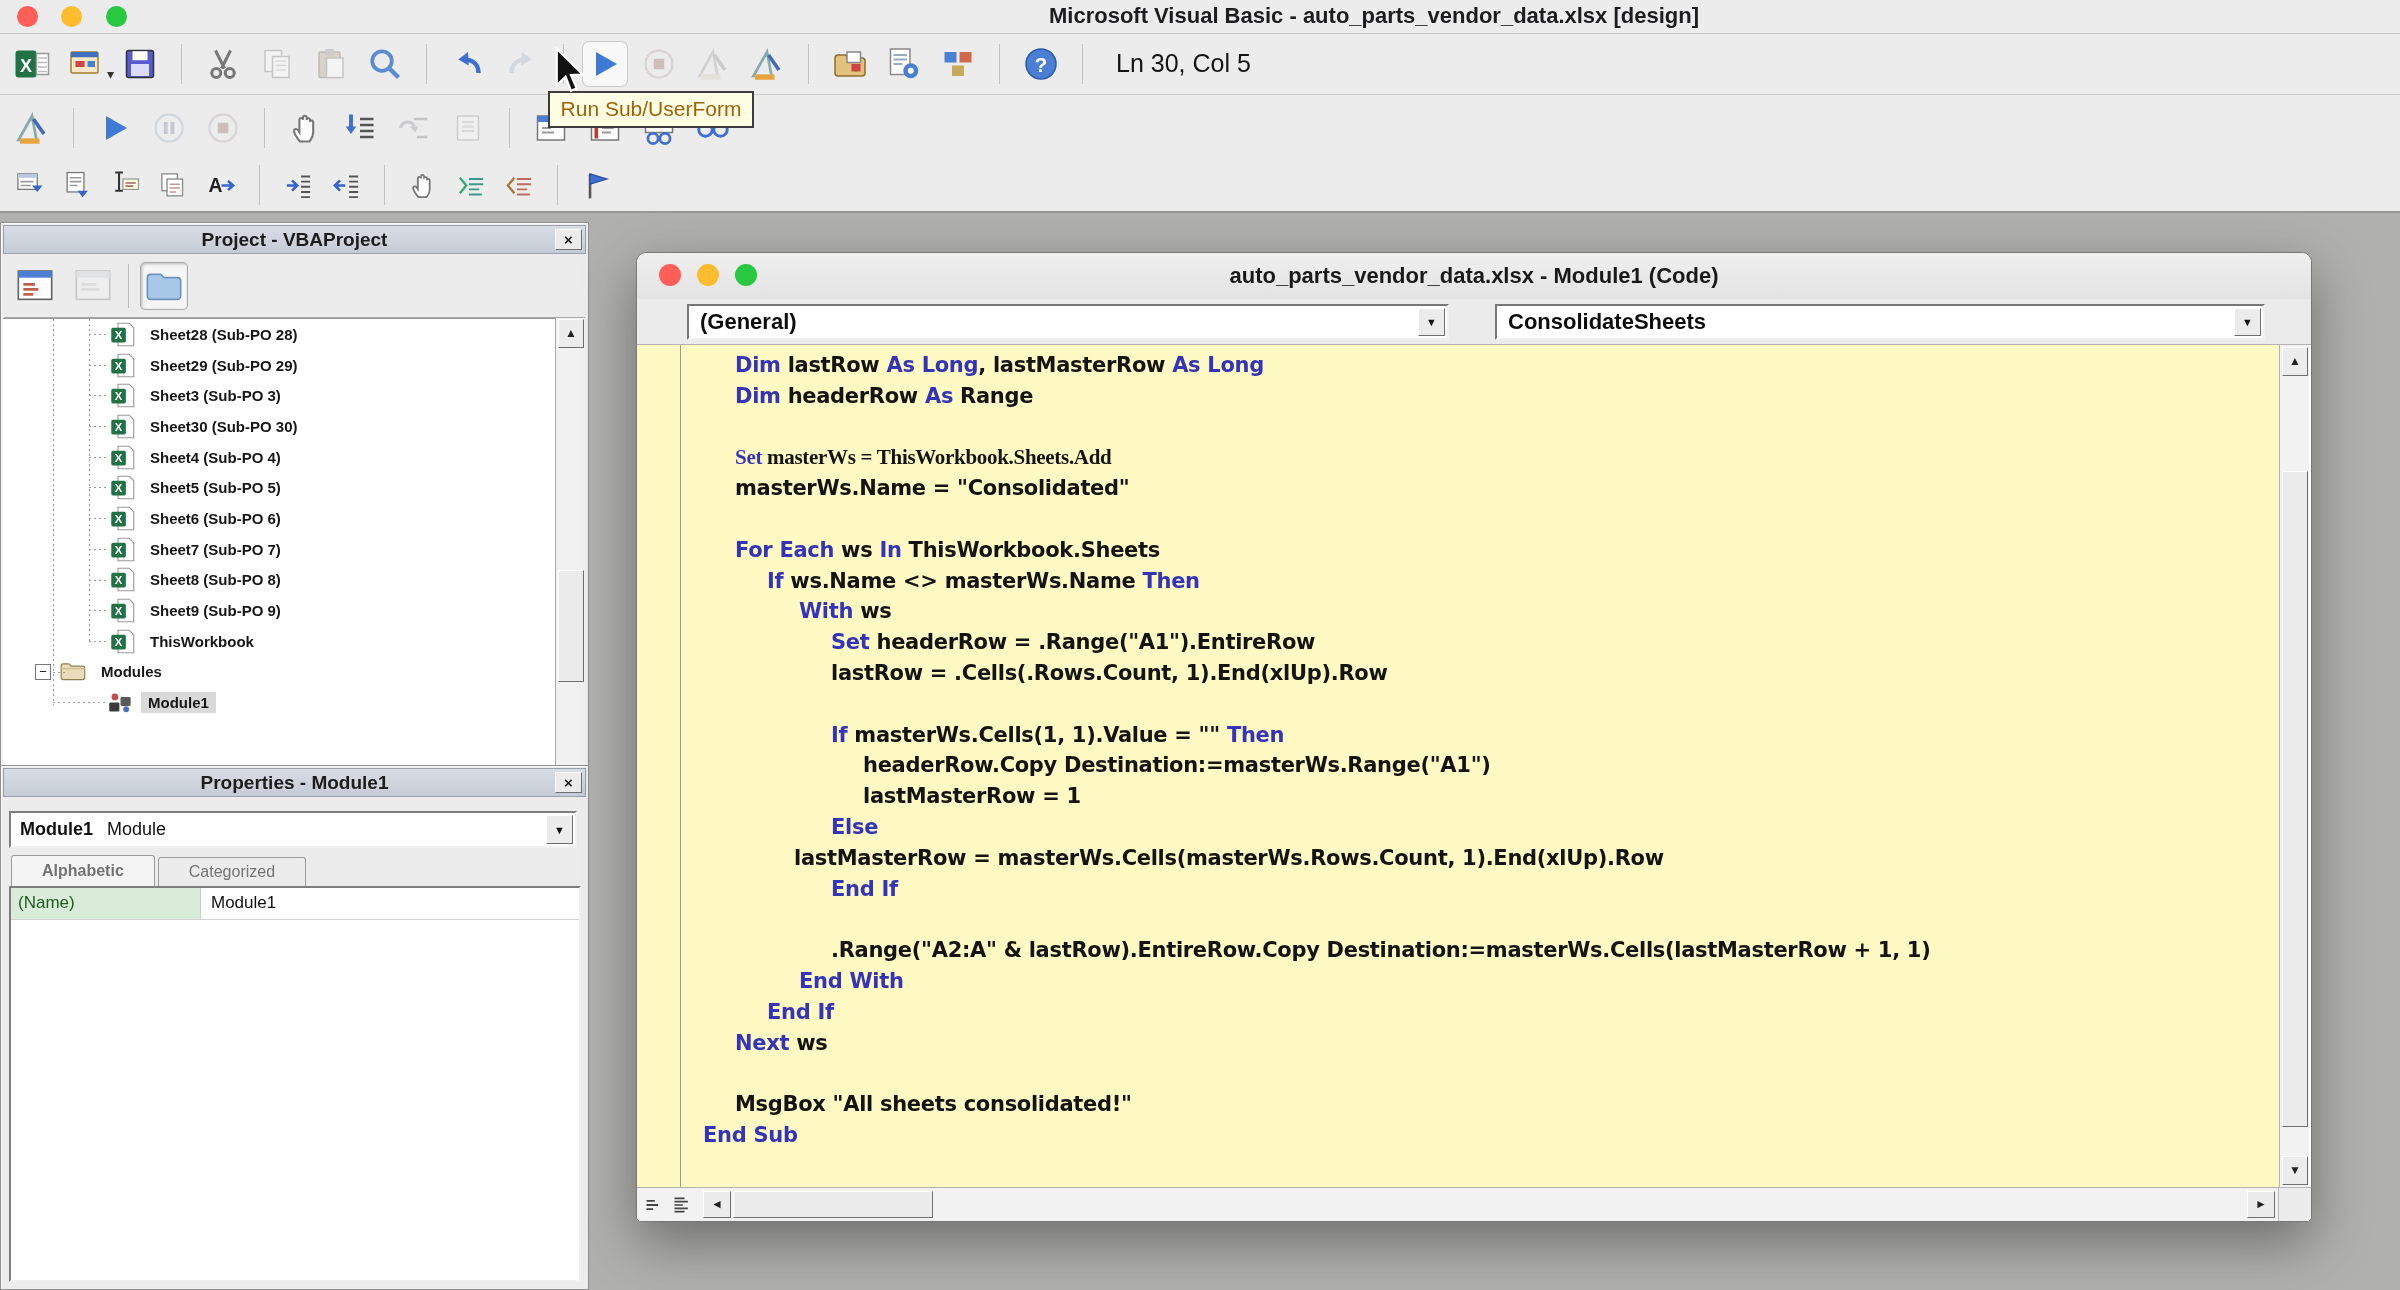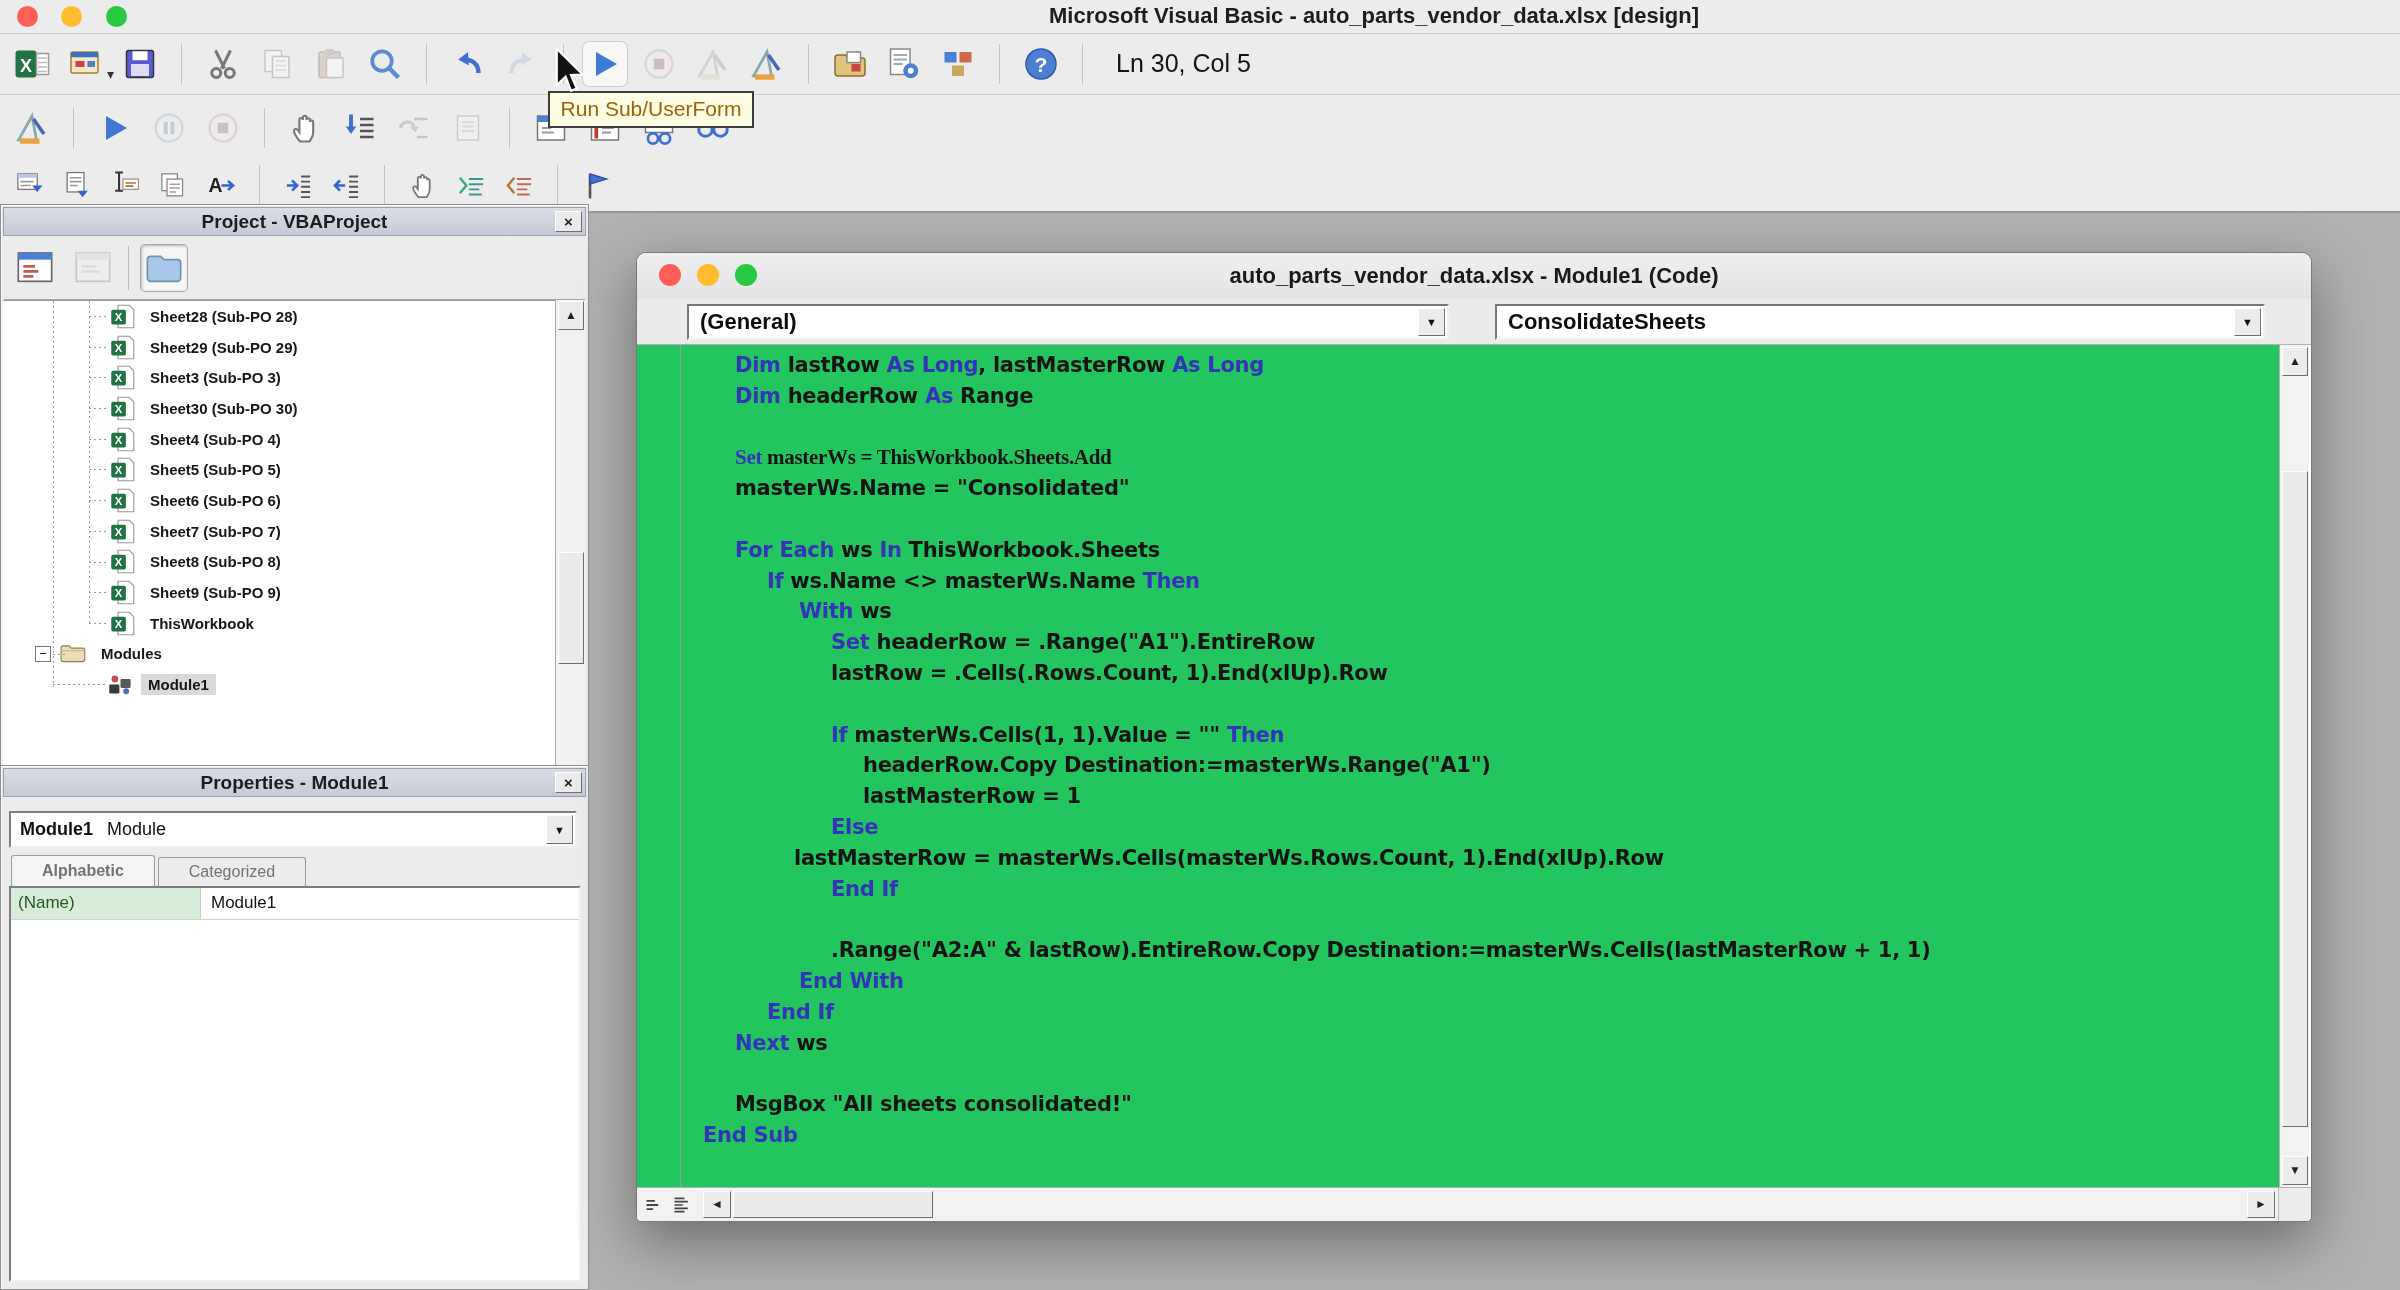--- a/index.html
+++ b/index.html
@@ -25,21 +25,21 @@
   .tb3 .tb-btn{width:38px;height:38px;}
   .tb3 .tb-btn svg{width:31px;height:31px;}
   .tb-btn.dis{opacity:.38;filter:grayscale(.55);}
   .tb-btn.hov{background:#f8f8f8;box-shadow:0 0 0 1px #cccccc;}
   .tb-sep{width:1px;height:40px;background:#c2c2c2;flex:none;margin:0 9px;}
   .tb-text{font-size:25px;color:#141414;margin-left:14px;font-weight:500;white-space:nowrap;}
   .caret{position:absolute;right:-6px;bottom:4px;font-size:14px;color:#333;}
 
   
   .panel{position:absolute;left:0;width:589px;background:#ececec;border:1px solid #8f8f8f;box-sizing:border-box;box-shadow:inset 1px 1px 0 #fbfbfb;}
-  .project{top:204px;height:611px;}
+  .project{top:222px;height:611px;}
   .properties{top:765px;height:525px;}
   .panel-title{position:absolute;left:2px;right:2px;top:2px;height:29px;background:linear-gradient(#d9dde4,#c5cbd5);
     border:1px solid #99a0ac;box-sizing:border-box;text-align:center;font-weight:bold;font-size:19px;color:#1c1c1c;line-height:27px;}
   .close-btn{position:absolute;right:3px;top:3px;width:27px;height:21px;background:#ebebeb;border:1px solid;border-color:#ffffff #6f6f6f #6f6f6f #ffffff;
     font-size:15px;line-height:19px;text-align:center;font-weight:bold;color:#222;box-sizing:border-box;}
 
   .pp-toolbar{position:absolute;left:3px;top:31px;right:3px;height:64px;display:flex;align-items:center;gap:12px;padding-left:8px;border-bottom:1px solid #a8a8a8;background:#ececec;box-sizing:border-box;}
   .pp-btn{width:46px;height:46px;display:flex;align-items:center;justify-content:center;border-radius:4px;}
   .pp-btn svg{width:40px;height:40px;}
   .pp-btn.dis{opacity:.45;filter:grayscale(.6);}
@@ -82,21 +82,21 @@
   .cw-titlebar{position:absolute;left:0;top:0;right:0;height:46px;background:linear-gradient(#efefef,#e3e3e3);
     border-bottom:1px solid #bdbdbd;border-radius:10px 10px 0 0;}
   .cw-light{position:absolute;top:11px;width:22px;height:22px;border-radius:50%;}
   .cw-title{text-align:center;font-size:22px;font-weight:bold;line-height:45px;color:#191919;white-space:nowrap;}
   .combo-row{position:absolute;left:0;top:46px;right:0;height:46px;background:#ebebeb;border-bottom:1px solid #b3b3b3;box-sizing:border-box;}
   .combo{position:absolute;top:5px;height:36px;background:#fff;border:2px solid;border-color:#787878 #f0f0f0 #f0f0f0 #787878;
     box-sizing:border-box;font-size:22px;font-weight:bold;line-height:31px;padding-left:11px;color:#0d0d0d;white-space:nowrap;}
   .combo1{left:50px;width:762px;}
   .combo2{left:858px;width:770px;}
 
-  .code-area{position:absolute;left:0;top:92px;right:32px;bottom:34px;background:#22c55e;overflow:hidden;}
+  .code-area{position:absolute;left:0;top:92px;right:32px;bottom:34px;background:#fef9c3;overflow:hidden;}
   .margin-line{position:absolute;left:43px;top:0;bottom:0;width:1px;background:#9c9c9c;}
   .code-lines{position:absolute;left:43px;top:5px;right:4px;}
   .code-line{height:30.8px;line-height:30.8px;font-family:"DejaVu Sans",sans-serif;font-size:21px;font-weight:600;
     letter-spacing:-0.3px;white-space:pre;color:#141414;box-sizing:border-box;}
   .code-line .k{color:#3434b8;}
 
   .vsb{position:absolute;right:2px;top:92px;width:30px;bottom:34px;background:#f2f2f2;border-left:1px solid #b3b3b3;box-sizing:border-box;}
   .cw-bottom{position:absolute;left:0;right:0;bottom:0;height:34px;background:#f2f2f2;border-top:1px solid #b3b3b3;border-radius:0 0 5px 5px;box-sizing:border-box;}
   .mini-icon{position:absolute;top:5px;width:26px;height:23px;display:flex;align-items:center;justify-content:center;}
   .mini-icon svg{width:22px;height:20px;}

